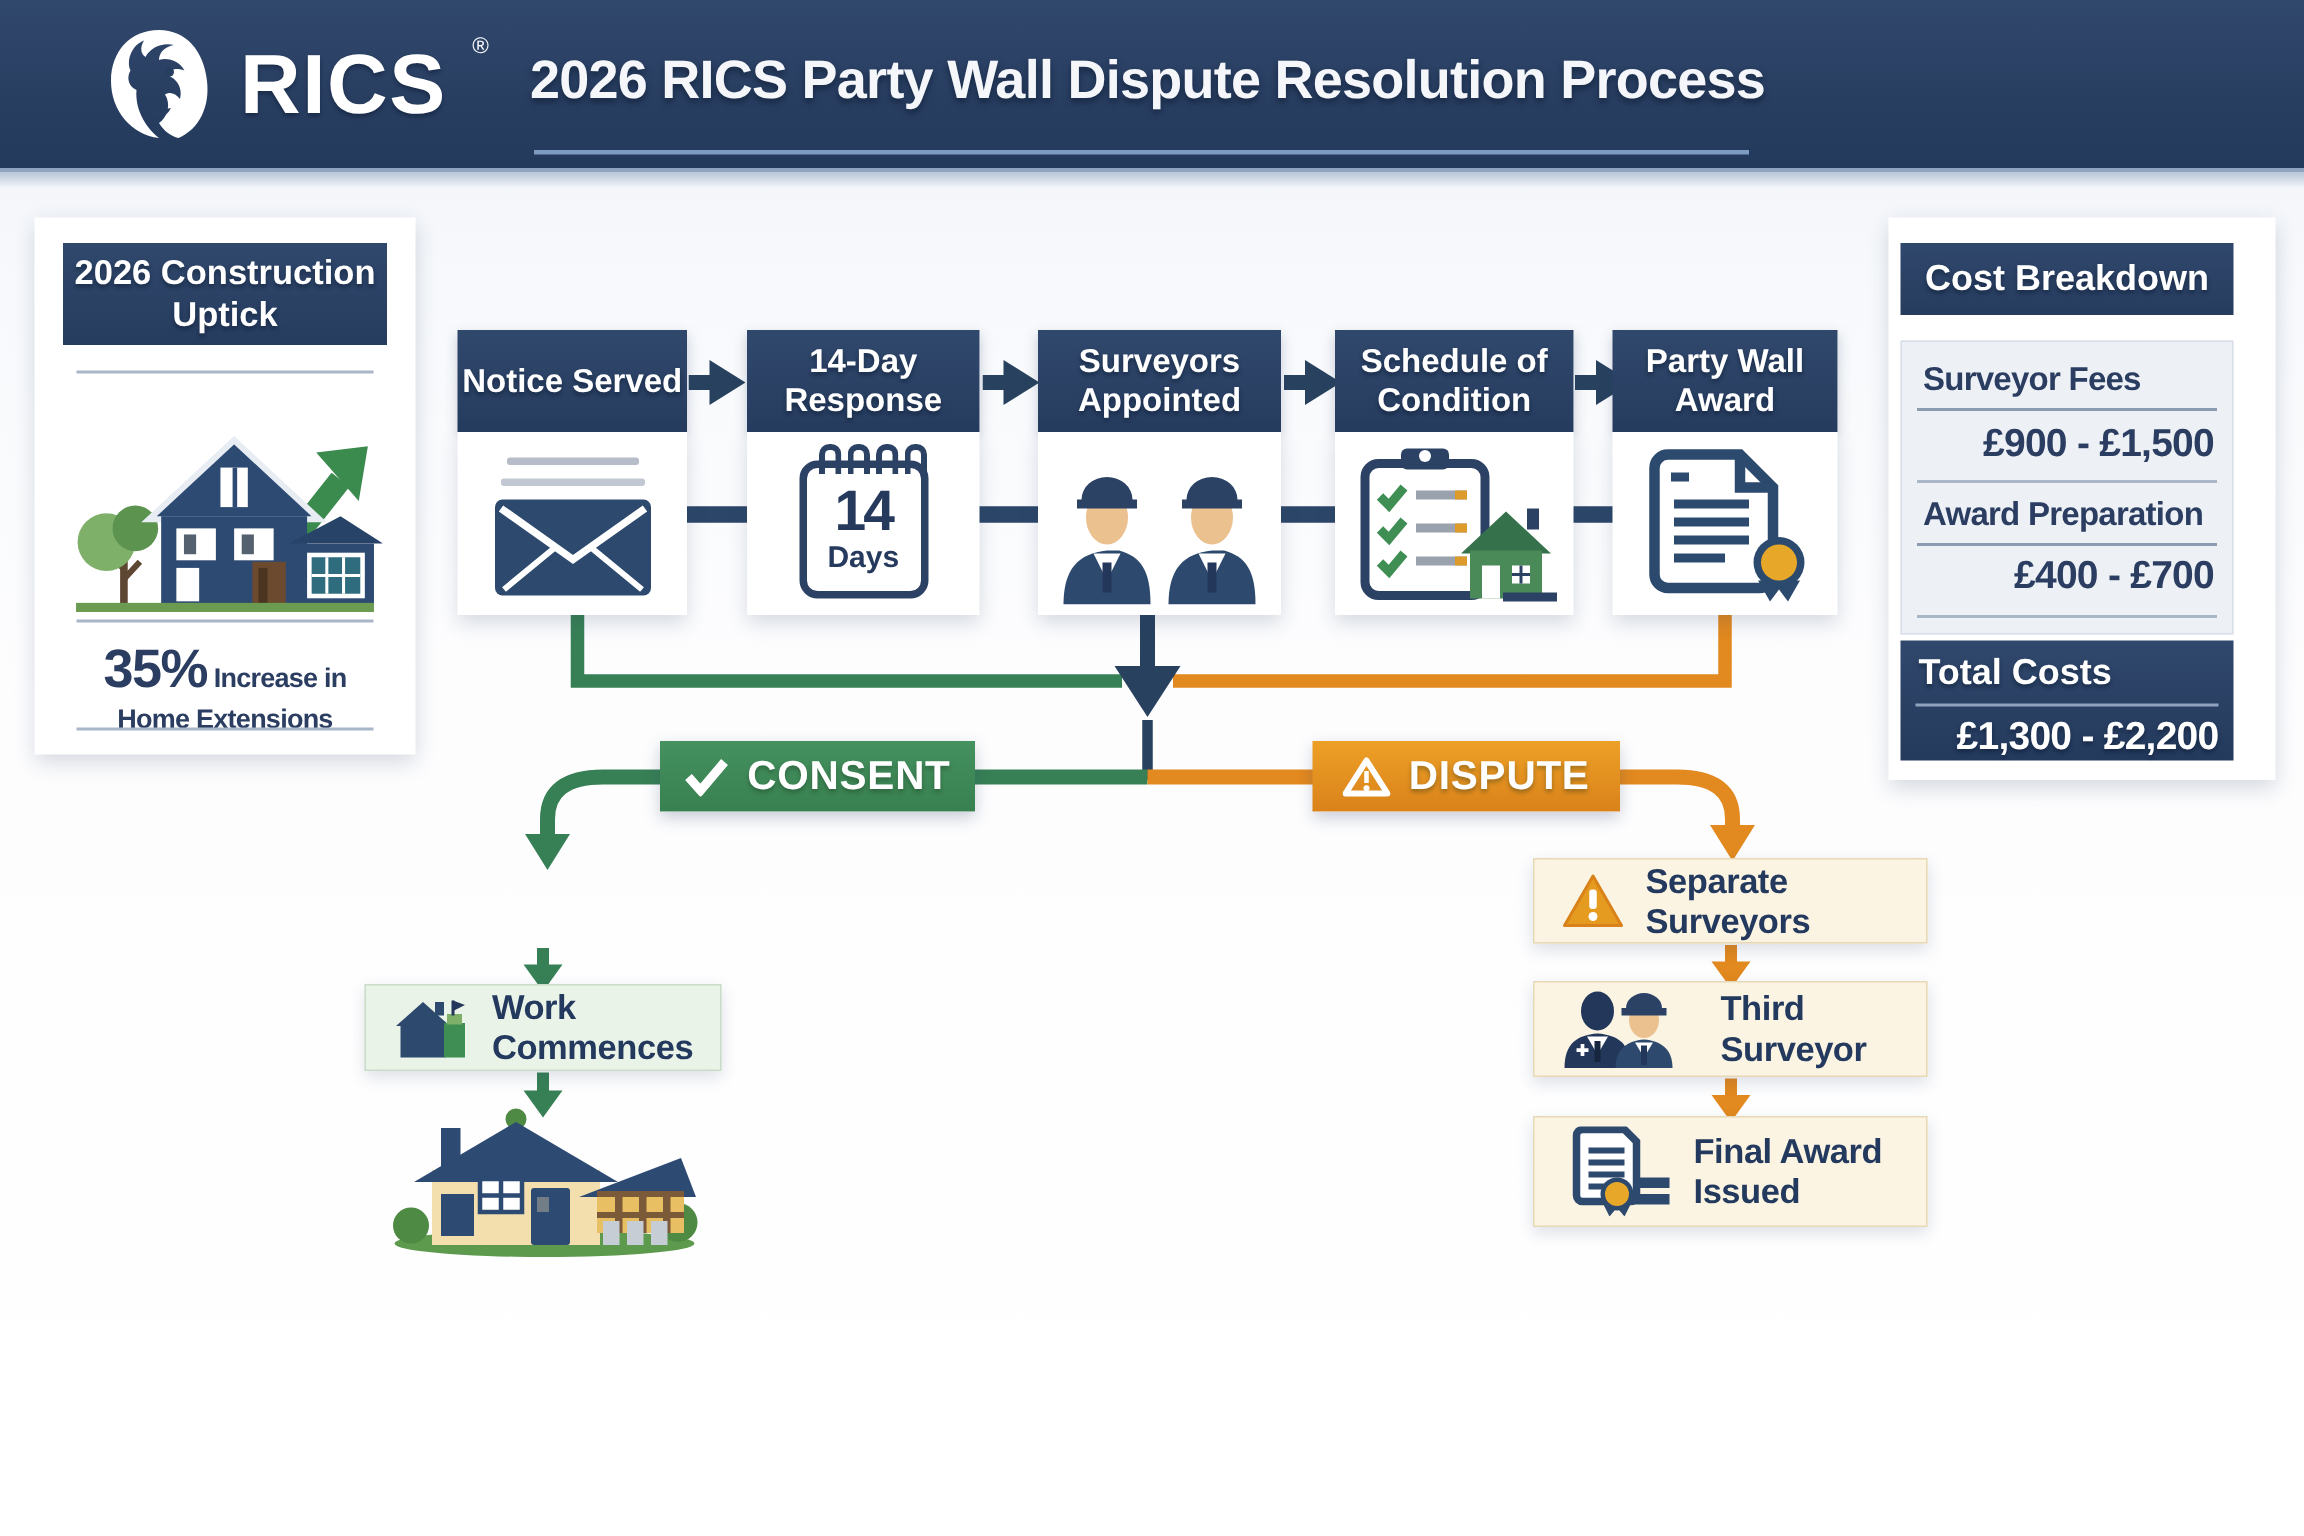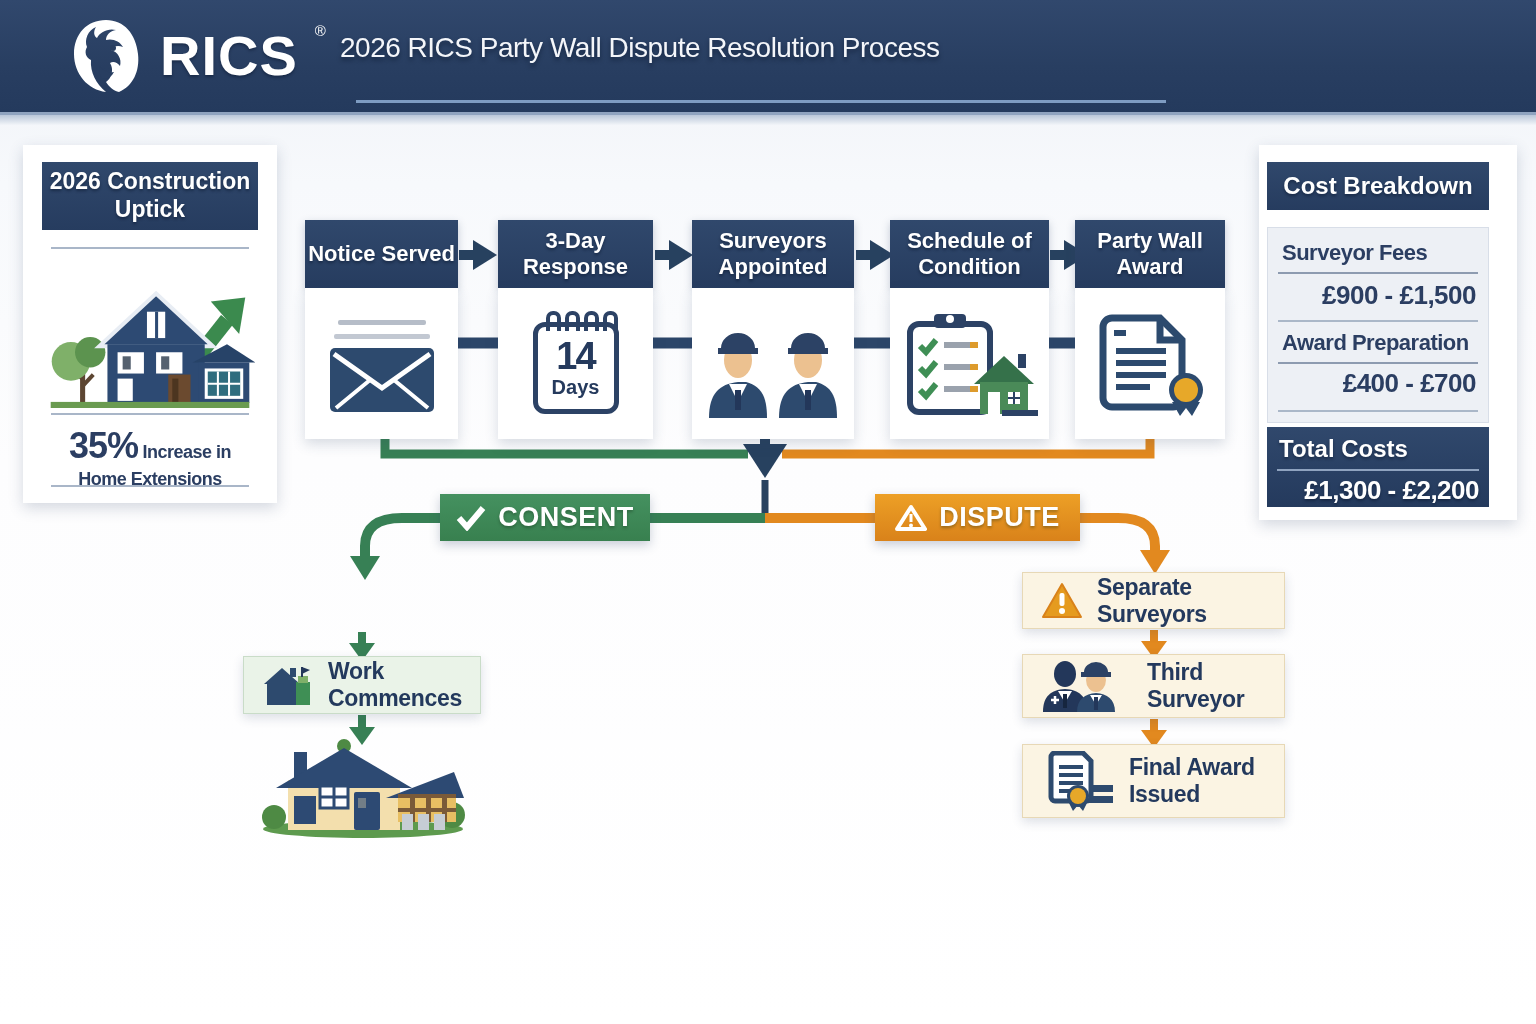--- a/index.html
+++ b/index.html
@@ -15,39 +15,39 @@
     background:linear-gradient(180deg,#31486d 0%,#283e61 60%,#243a5d 100%);
     border-bottom:3px solid #8fa3bf;z-index:3;
   }
   .header-band{left:0;top:115px;width:1536px;height:10px;
     background:linear-gradient(180deg,#b9c6d8,#f2f5f9);z-index:3;}
   .brand{left:66px;top:14px;display:flex;align-items:center;gap:14px;z-index:4;}
   .brand-text{color:#fff;font-size:56px;font-weight:bold;letter-spacing:1px;line-height:1;
     text-shadow:0 2px 3px rgba(5,15,35,.4);}
   .brand-reg{color:#fff;font-size:15px;vertical-align:top;position:relative;top:-26px;left:3px;}
   .page-title{
-    left:340px;top:32px;width:850px;text-align:left;color:#f4f6fa;
-    font-size:28px;font-weight:normal;letter-spacing:-0.5px;
+    left:340px;top:32px;width:850px;text-align:center;color:#f4f6fa;
+    font-size:36px;font-weight:bold;letter-spacing:-0.5px;
     text-shadow:0 3px 4px rgba(5,15,35,.5);z-index:4;
   }
   .title-underline{left:356px;top:100px;width:810px;height:3px;background:#7e9cc2;z-index:4;}
   
   .card{background:#fff;box-shadow:0 5px 14px rgba(45,65,100,.20);z-index:2;}
   .navy-box{background:linear-gradient(180deg,#30486c,#263c5f);color:#fff;font-weight:bold;
     display:flex;align-items:center;justify-content:center;text-align:center;
     text-shadow:0 2px 3px rgba(5,15,35,.45);}
   .divider{height:2px;background:#a9b6c8;}
   
   .stat-text{color:#2b3e62;font-weight:bold;text-align:center;line-height:1.25;}
   .stat-big{font-size:36px;letter-spacing:-1px;}
   .stat-small{font-size:18px;letter-spacing:-0.5px;}
   
   .step-header{position:absolute;top:220px;height:68px;font-size:22px;line-height:1.18;
     z-index:2;box-shadow:0 3px 8px rgba(45,65,100,.25);}
-  .step-body{position:absolute;top:288px;height:151px;background:#fff;z-index:2;
+  .step-body{position:absolute;top:288px;height:122px;background:#fff;z-index:2;
     box-shadow:0 5px 12px rgba(45,65,100,.18);
     display:flex;align-items:center;justify-content:center;}
   .h-arrow{position:absolute;top:240px;z-index:2;}
   
   .calendar{position:relative;width:86px;height:92px;background:#fff;border:5px solid #2c4265;
     border-radius:12px;box-sizing:border-box;text-align:center;}
   .cal-ring{position:absolute;top:-16px;width:7px;height:16px;border:4px solid #2c4265;
     border-bottom:none;border-radius:7px 7px 0 0;background:transparent;}
   .cal-day{color:#253a5d;font-size:38px;font-weight:bold;line-height:1;margin-top:10px;letter-spacing:-2px;}
   .cal-unit{color:#253a5d;font-size:20px;font-weight:bold;line-height:1;margin-top:2px;}
@@ -171,21 +171,21 @@
         <path d="M10 96 L44 68 M102 96 L68 68" stroke="#ffffff" stroke-width="4" fill="none"></path>
       </svg>
     </span>
   </div>
 
   <svg class="h-arrow" style="left:459px;" width="38" height="30" viewBox="0 0 38 30">
       <rect x="0" y="10" width="15" height="10" fill="#27415f"></rect>
       <polygon points="14,0 38,15 14,30" fill="#27415f"></polygon>
     </svg>
 
-  <div class="step-header navy-box" style="left:498px;width:155px;">3-Day Response</div>
+  <div class="step-header navy-box" style="left:498px;width:155px;">14-Day Response</div>
   <div class="step-body" style="left:498px;width:155px;">
     <div class="calendar" style="margin-top:8px;">
       <div class="cal-ring" style="left:8px;"></div>
       <div class="cal-ring" style="left:27px;"></div>
       <div class="cal-ring" style="left:46px;"></div>
       <div class="cal-ring" style="left:65px;"></div>
       <div class="cal-day">14</div>
       <div class="cal-unit">Days</div>
     </div>
   </div>

